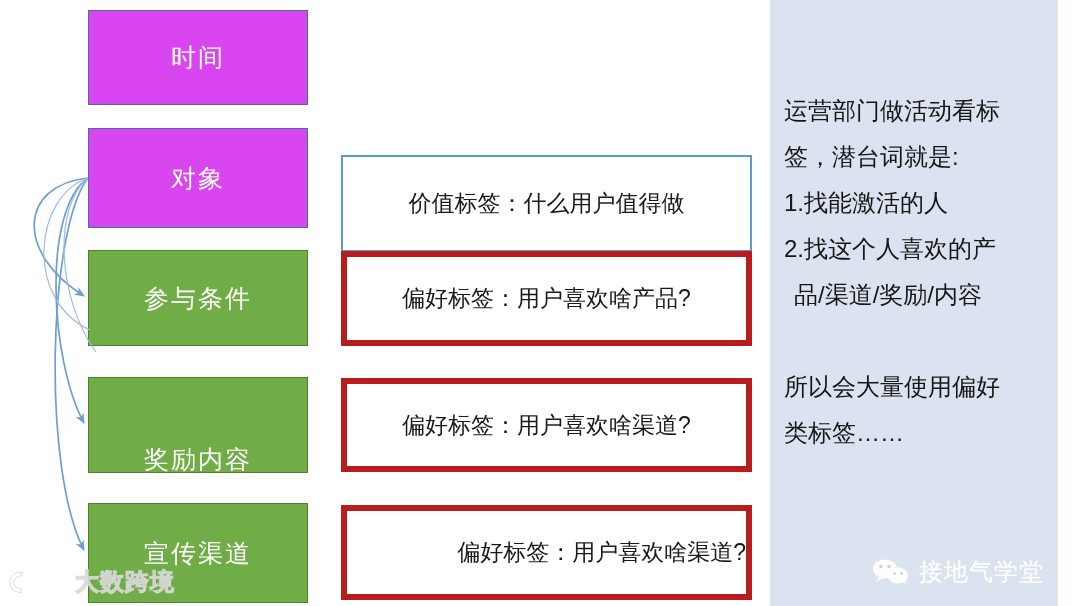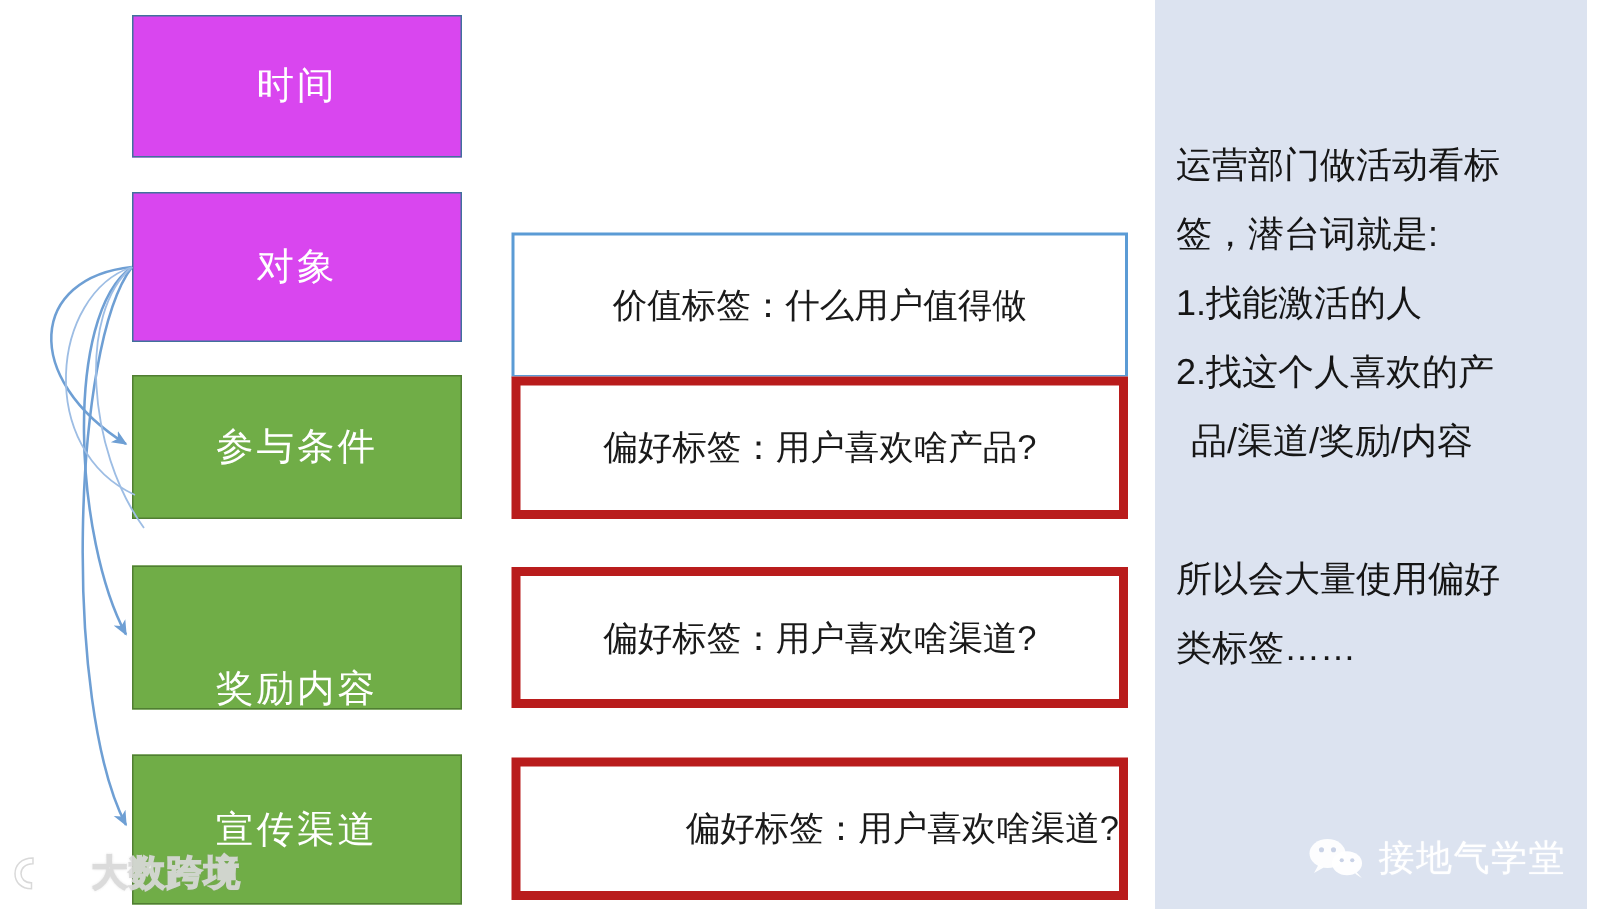--- a/index.html
+++ b/index.html
@@ -115,21 +115,21 @@
     text-shadow: 0 0 1px rgba(255,255,255,.6);
   }
 
   
   #watermark {
     position: absolute;
     left: 8px;
     bottom: 8px;
     display: flex;
     align-items: center;
-    gap: 7px;
+    gap: 21px;
     opacity: .92;
     margin-top: 20px;
   }
   #watermark .wm-text {
     font-size: 24px;
     font-weight: bold;
     color: #ffffff;
     letter-spacing: 1px;
     -webkit-text-stroke: 1px #d9d9d9;
     text-shadow: 0 0 2px rgba(150,150,150,.55);

